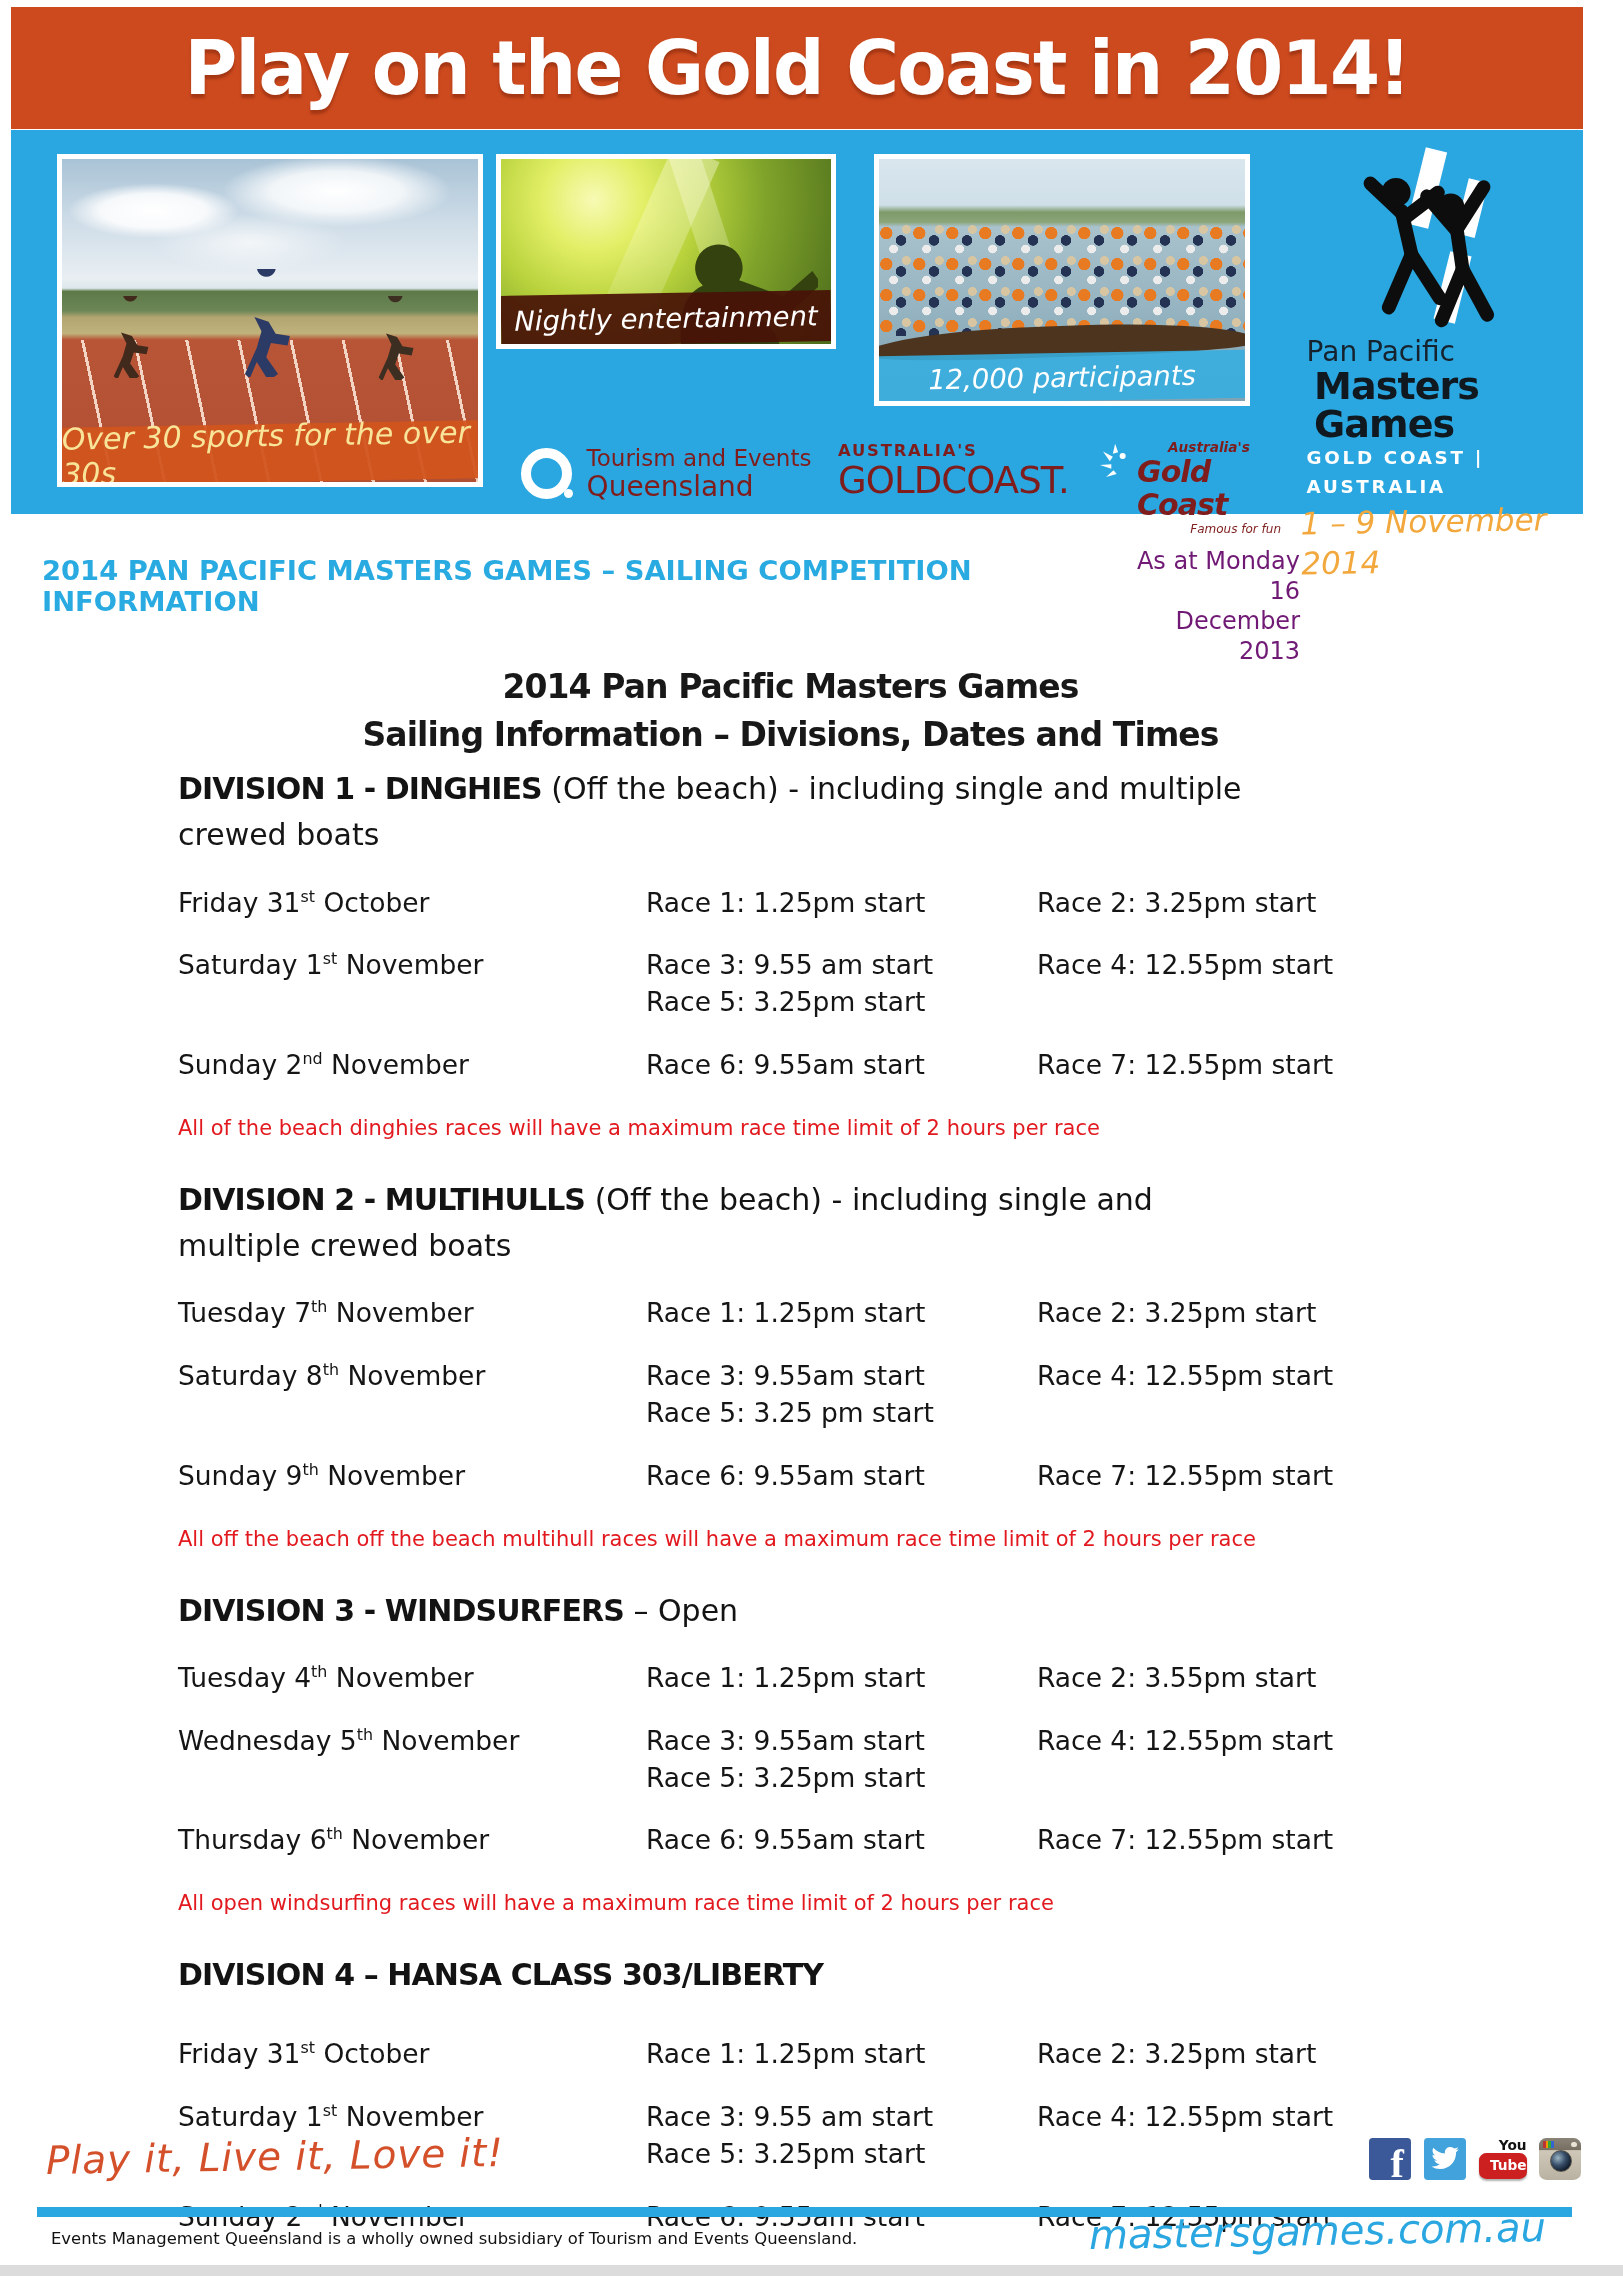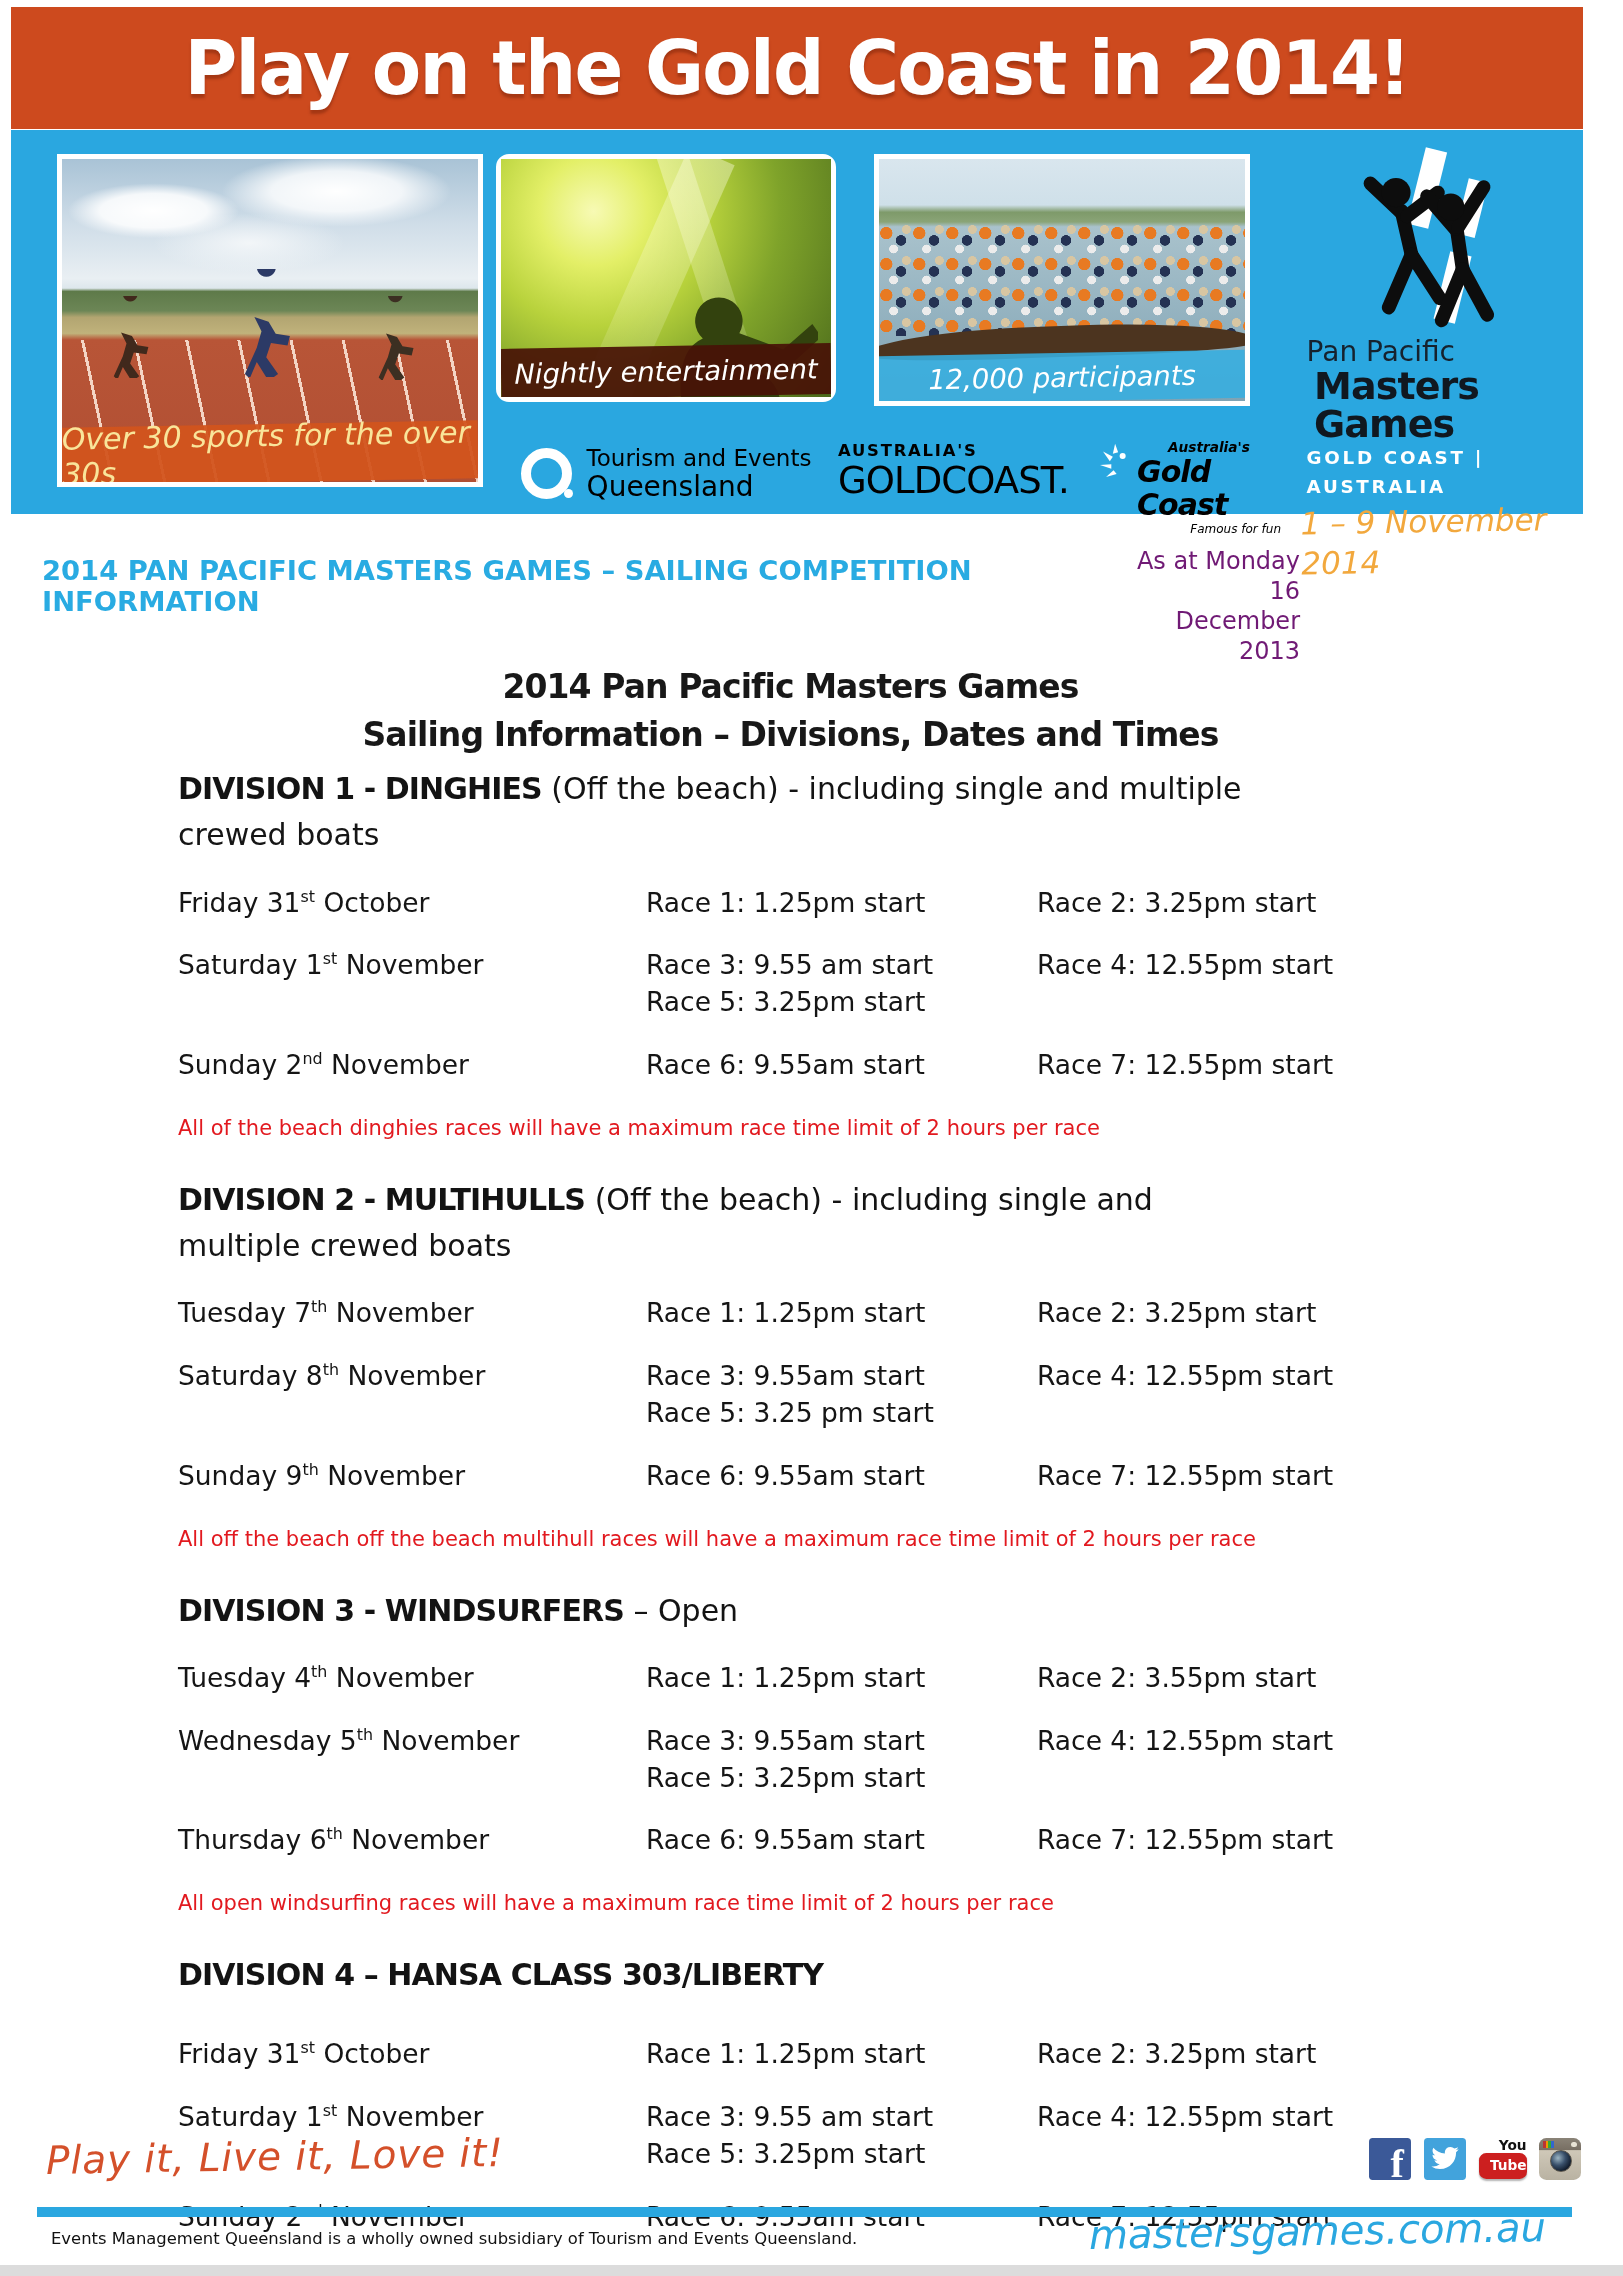--- a/index.html
+++ b/index.html
@@ -10,21 +10,21 @@
   .banner{position:absolute;left:11px;top:7.3px;width:1572px;height:122px;background:#cd4a1e;
           display:flex;align-items:center;justify-content:center;}
   .banner-text{color:#fff;font-weight:bold;font-size:75px;letter-spacing:-1.8px;white-space:nowrap;
                transform:scaleX(.96);text-shadow:0 3.7px 2.7px rgba(90,20,0,.35);}
 
   
   .band{position:absolute;left:11px;top:130px;width:1572px;height:384px;background:#2aa7e0;}
   .photo{position:absolute;border:5.5px solid #fff;box-sizing:border-box;background:#fff;}
   .photo .img{position:relative;width:100%;height:100%;overflow:hidden;}
   .p1{left:46px;top:24px;width:426px;height:333px;}
-  .p2{left:485px;top:24px;width:340px;height:248px;border-radius:13px;}
+  .p2{left:485px;top:24px;width:340px;height:195px;}
   .p3{left:863px;top:24px;width:376px;height:252px;}
 
   .p1 .img{background:
      radial-gradient(ellipse 119px 38px at 22% 16%, #ffffff 0%, rgba(255,255,255,.85) 45%, rgba(255,255,255,0) 72%),
      radial-gradient(ellipse 155px 48px at 66% 10%, #ffffff 0%, rgba(255,255,255,.8) 42%, rgba(255,255,255,0) 74%),
      radial-gradient(ellipse 137px 42px at 45% 26%, rgba(244,247,249,.95) 0%, rgba(244,247,249,0) 70%),
      linear-gradient(180deg,#a9c3d6 0%,#cfdde8 20%,#e9eff3 37%,#dde7ec 40%,#5e7a49 41%,#6c8656 47%,#b2a571 49%,#c0b27b 54%,#b85537 56%,#b14f33 100%);}
   .lanes{position:absolute;left:0;right:0;bottom:0;height:44%;
      background:repeating-linear-gradient(78deg, rgba(255,255,255,0) 0 48px, rgba(255,236,222,.85) 48px 51px);}
   .runner{position:absolute;}
@@ -51,21 +51,21 @@
 
   
   .mg{position:absolute;left:1270px;top:14.6px;width:302px;height:362px;color:#15202b;}
   .mg-mark{display:block;margin:0 auto;}
   .mg-l1{font-size:28px;color:#16222e;margin:1.8px 0 0 25.6px;line-height:31px;}
   .mg-l2{font-size:38px;font-weight:bold;color:#101820;margin-left:33px;line-height:38px;letter-spacing:-0.9px;}
   .mg-l3{font-size:18.3px;font-weight:bold;color:#fff;margin-left:25.6px;letter-spacing:2.7px;line-height:29px;}
   .mg-dates{font-size:31px;font-style:italic;color:#f2a83d;margin-left:20px;line-height:40px;transform:rotate(-1deg);}
 
   
-  .sponsors{position:absolute;left:0;top:309px;width:1270px;height:73px;color:#000000;}
+  .sponsors{position:absolute;left:0;top:309px;width:1270px;height:73px;color:#7f1d1d;}
   .teq{position:absolute;left:510px;top:5.5px;display:flex;align-items:center;}
   .teq-ring{width:31px;height:31px;border:10px solid #fff;border-radius:50%;position:relative;}
   .teq-ring::after{content:"";position:absolute;right:-11px;bottom:-9.1px;width:9.1px;height:9.1px;background:#fff;border-radius:50%;}
   .teq-text{margin-left:14.6px;font-size:23px;line-height:26.5px;}
   .gc{position:absolute;left:827px;top:1.8px;}
   .gc-top{font-size:16.4px;font-weight:bold;letter-spacing:1.8px;line-height:20px;}
   .gc-main{font-size:37px;font-weight:normal;letter-spacing:-0.9px;line-height:40px;}
   .agc{position:absolute;left:1089px;top:0;display:flex;}
   .agc-text{margin-left:3.7px;}
   .agc-top{font-size:13.7px;font-weight:bold;font-style:italic;line-height:16.4px;margin-left:31px;}

